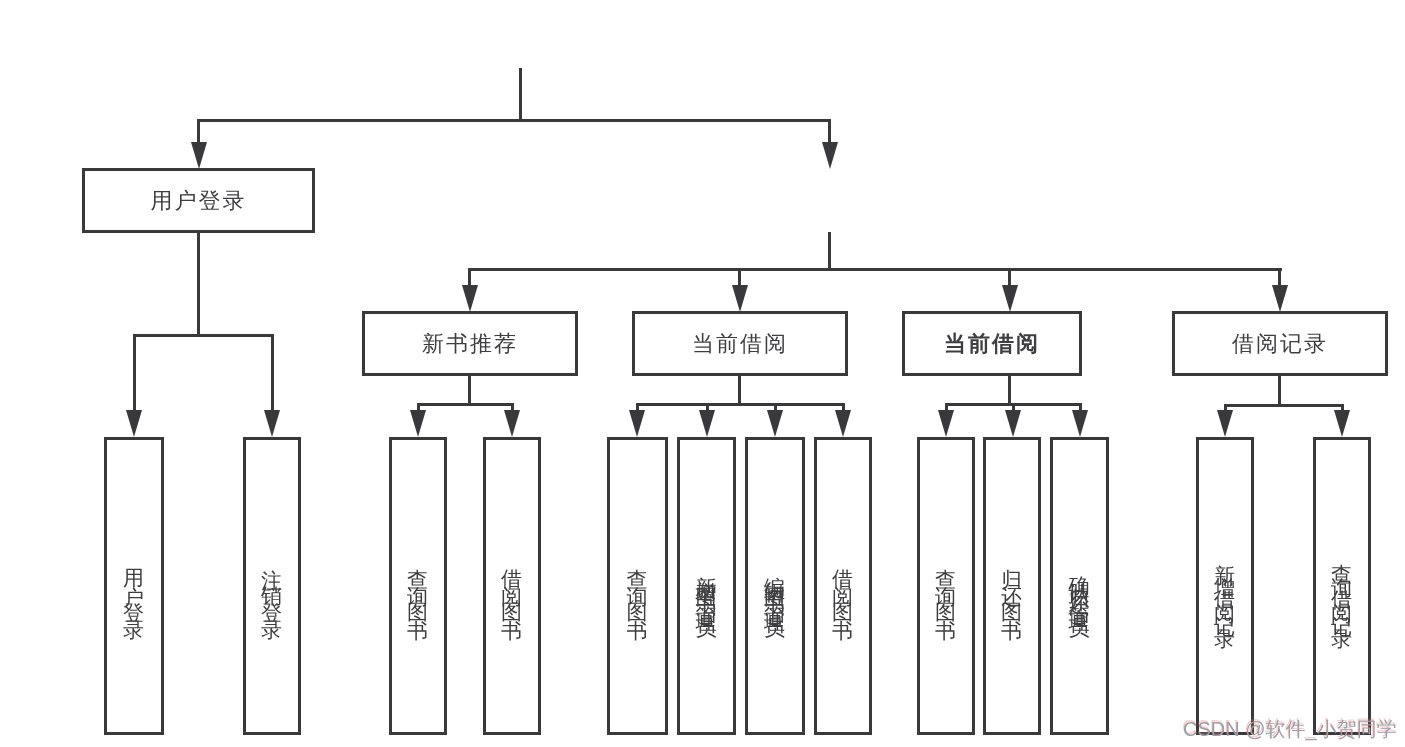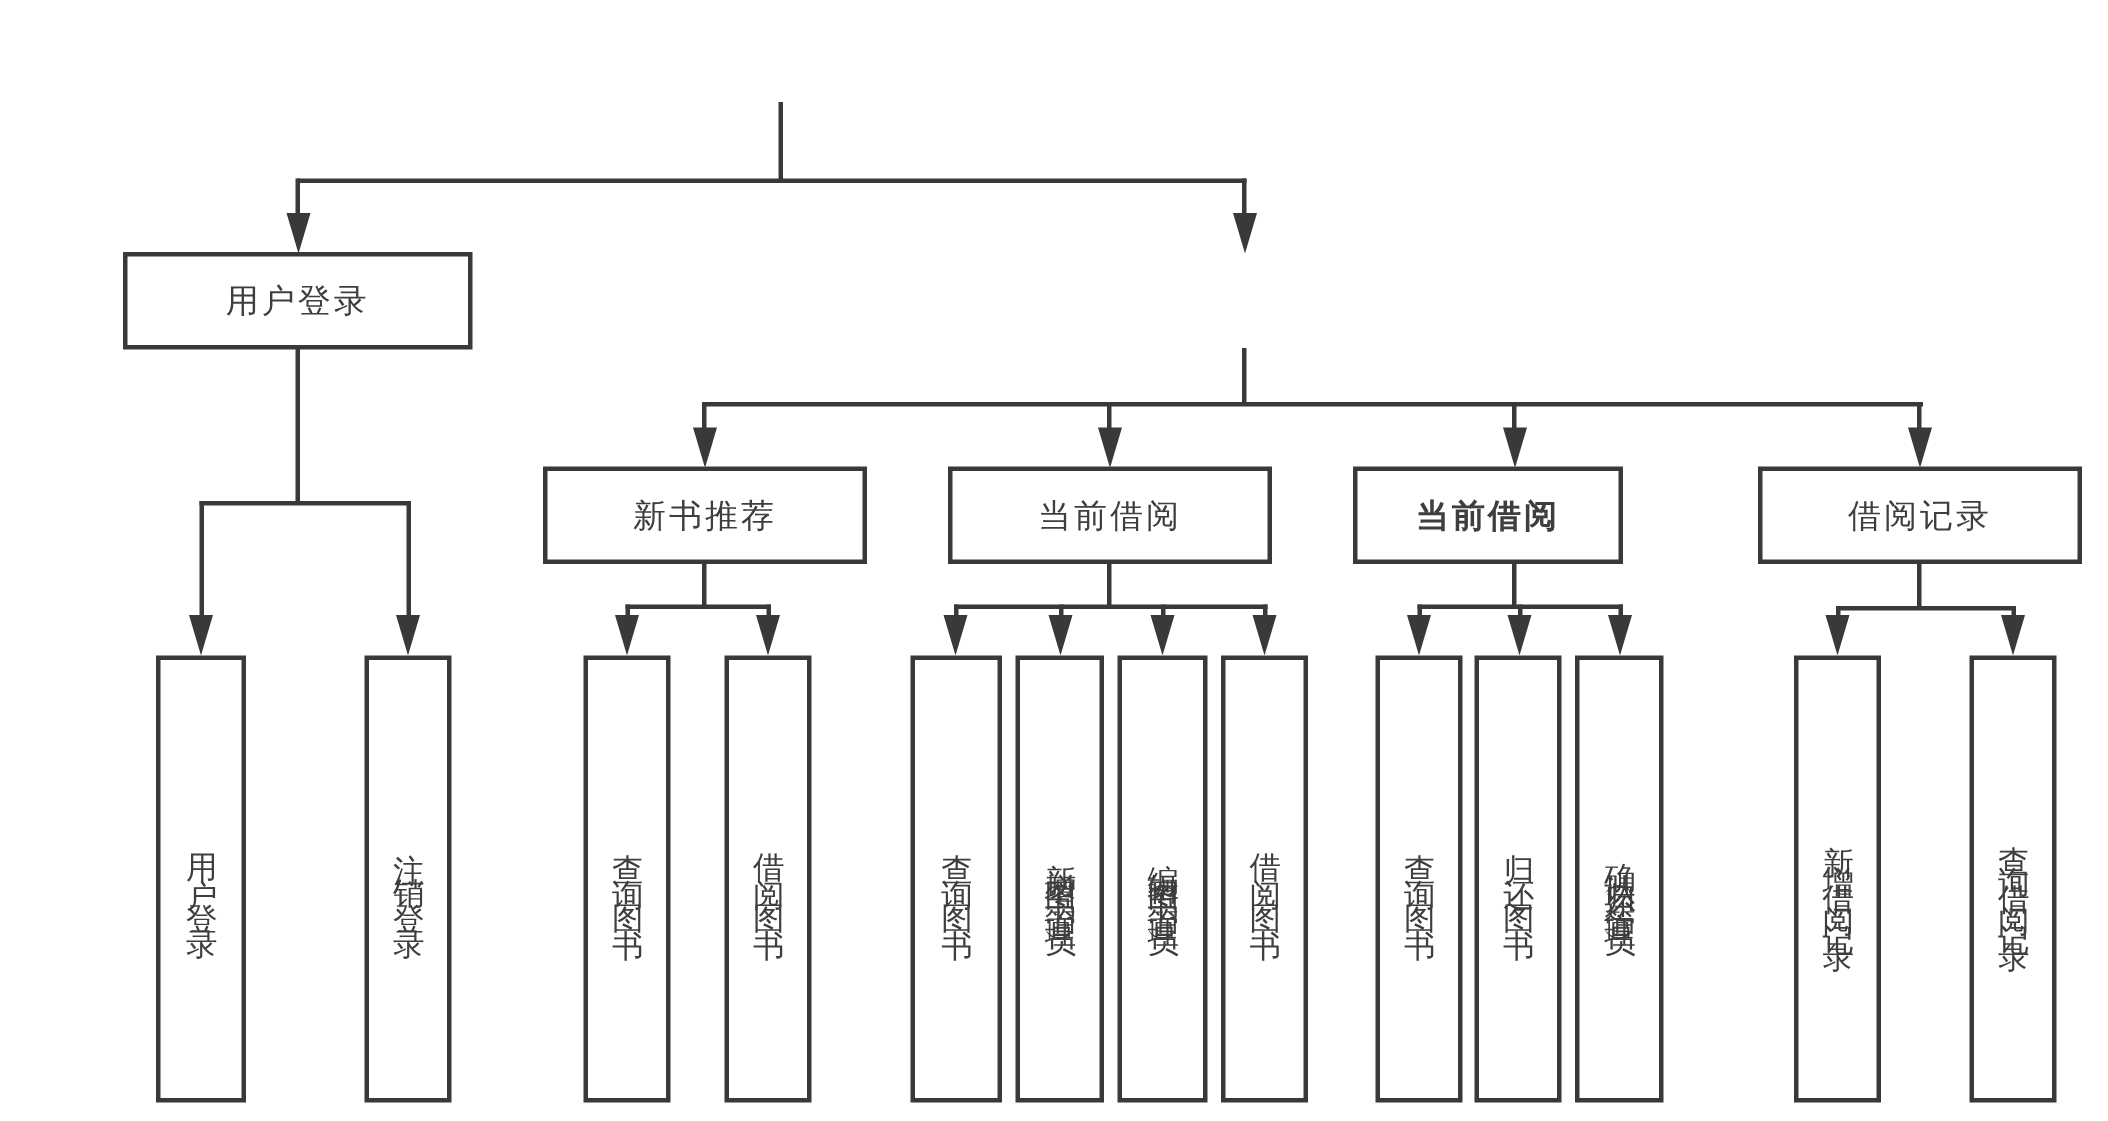--- a/index.html
+++ b/index.html
@@ -174,14 +174,15 @@
     <span class="leaf-label" style="letter-spacing: 6px;">确认归还（管理员）</span>
   </div>
 
   <div class="node leaf" style="left:1196px;top:437px;width:58px;height:298px;">
     <span class="leaf-label" style="letter-spacing: 13px;">新增借阅记录</span>
   </div>
   <div class="node leaf" style="left:1313px;top:437px;width:58px;height:298px;">
     <span class="leaf-label" style="letter-spacing: 13px;">查询借阅记录</span>
   </div>
 
+  <div class="watermark">CSDN @软件_小贺同学</div>
 
 </div>
 
 </body></html>

